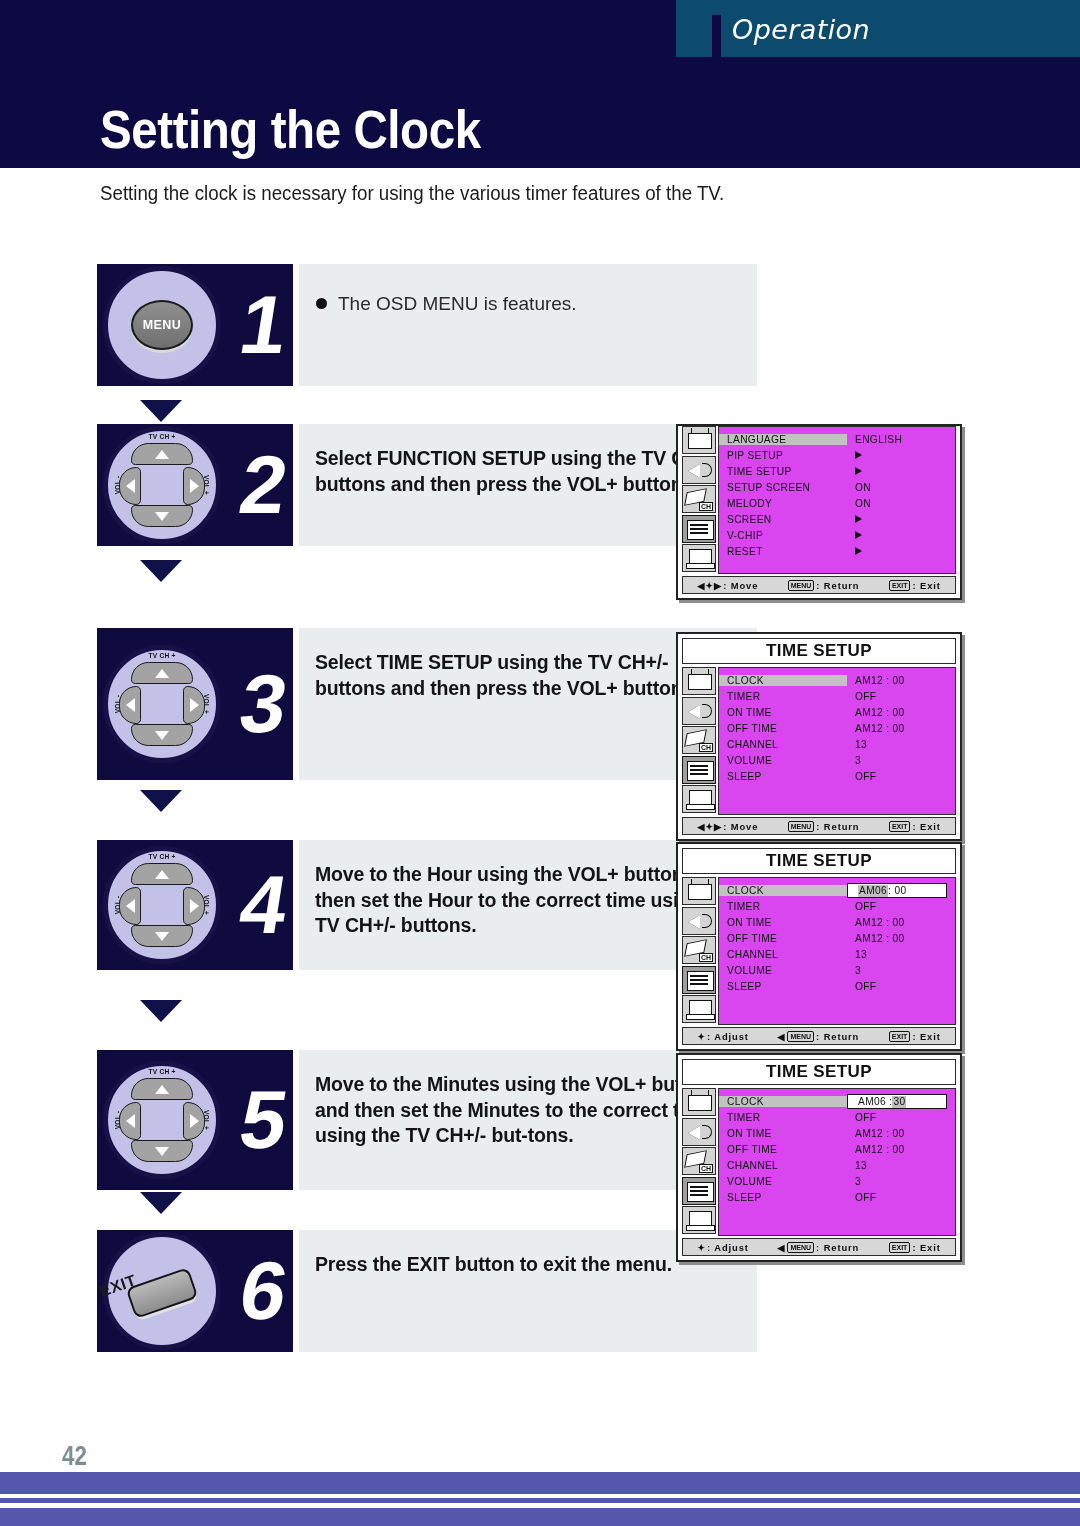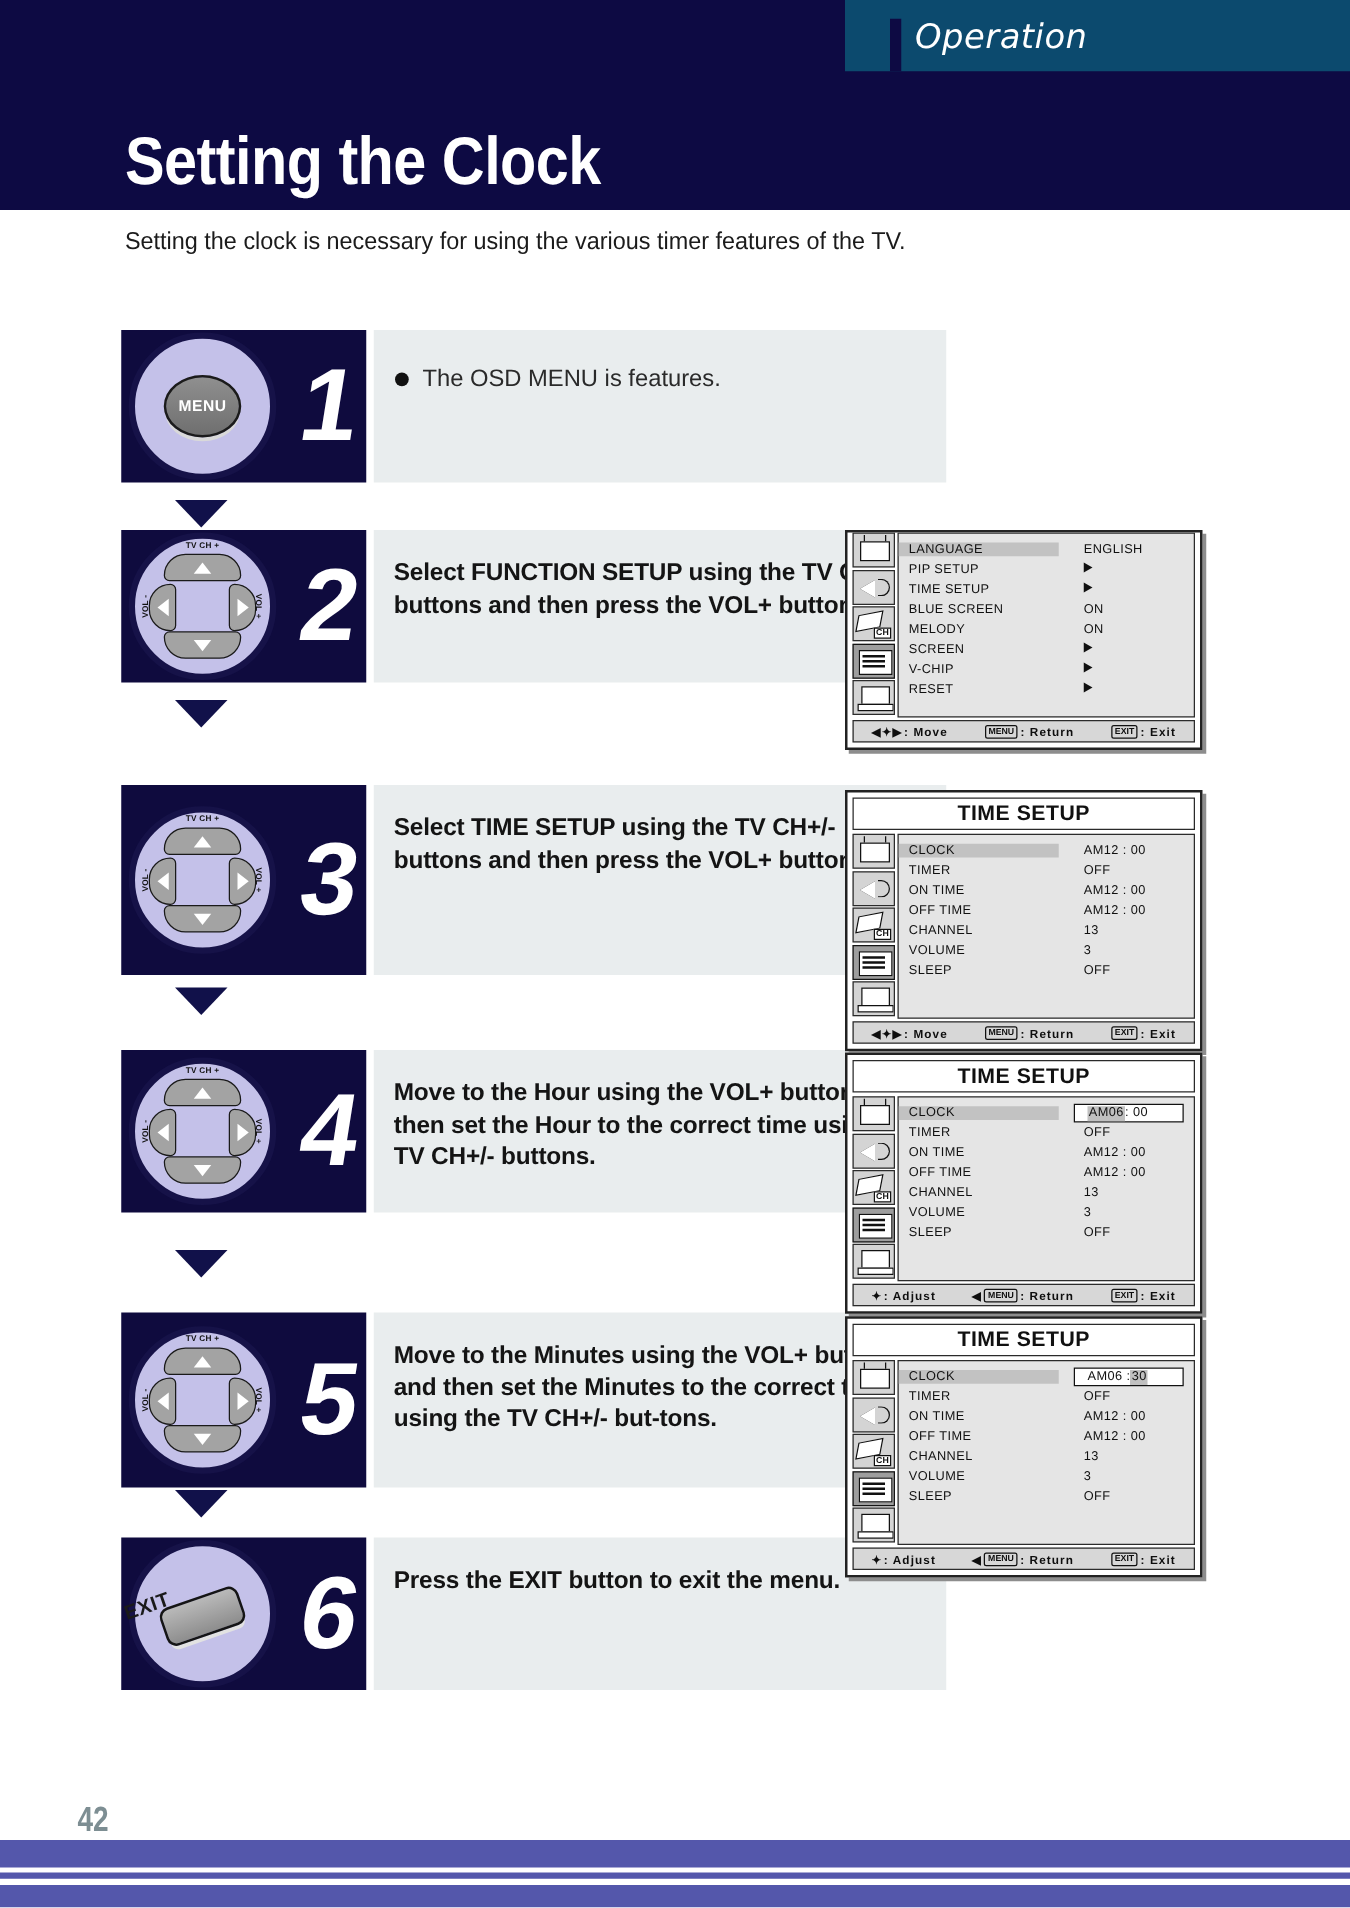--- a/index.html
+++ b/index.html
@@ -174,32 +174,32 @@
   }
   .osd-body { display: flex; padding: 0 4px; }
   .osd-side { width: 36px; flex: 0 0 36px; }
   .side-ic {
     width: 34px; height: 28px; margin-bottom: 1.5px;
     border: 1.4px solid #2b2b2b; background: #d4d4d4;
     position: relative; overflow: hidden;
   }
   .side-ic.sel { background: #9e9e9e; border-color:#151515; }
   .osd-list {
-    flex: 1 1 auto; border: 1.5px solid #2b2b2b; background:#e5e5e5;
+    flex: 1 1 auto; border: 1.5px solid #2b2b2b; background:#d946ef;
     padding: 5px 0 5px 0; min-height: 148px;
   }
   .osd-row {
     display:flex; align-items:center; height: 15.5px; margin-bottom: 0.5px;
     font-size: 10.2px; color:#111; letter-spacing: .35px;
   }
   .osd-lbl {
     width: 128px; flex:0 0 128px; padding-left: 8px;
   }
   .osd-lbl.hl { background:#c2c2c2; }
-  .osd-val { flex: 1 1 auto; padding-left: 8px; margin-left: 12px; }
+  .osd-val { flex: 1 1 auto; padding-left: 8px; }
   .osd-val.boxed {
     margin-right: 8px; border: 1.6px solid #111; background:#fff;
     height: 15px; line-height: 12px; padding-left: 10px;
     display:flex; align-items:center;
   }
   .seg-hl { background:#c0c0c0; padding: 0 1px; }
   .arr-r { display:inline-block; width:0;height:0;
            border-top:4.5px solid transparent; border-bottom:4.5px solid transparent;
            border-left:7px solid #111; }
   .osd-foot {
@@ -440,21 +440,21 @@
     </div>
     <div class="osd-row">
       <div class="osd-lbl ">PIP SETUP</div>
       <div class="osd-val "><span class="arr-r"></span></div>
     </div>
     <div class="osd-row">
       <div class="osd-lbl ">TIME SETUP</div>
       <div class="osd-val "><span class="arr-r"></span></div>
     </div>
     <div class="osd-row">
-      <div class="osd-lbl ">BLUE SCREEN</div>
+      <div class="osd-lbl ">SETUP SCREEN</div>
       <div class="osd-val ">ON</div>
     </div>
     <div class="osd-row">
       <div class="osd-lbl ">MELODY</div>
       <div class="osd-val ">ON</div>
     </div>
     <div class="osd-row">
       <div class="osd-lbl ">SCREEN</div>
       <div class="osd-val "><span class="arr-r"></span></div>
     </div>

